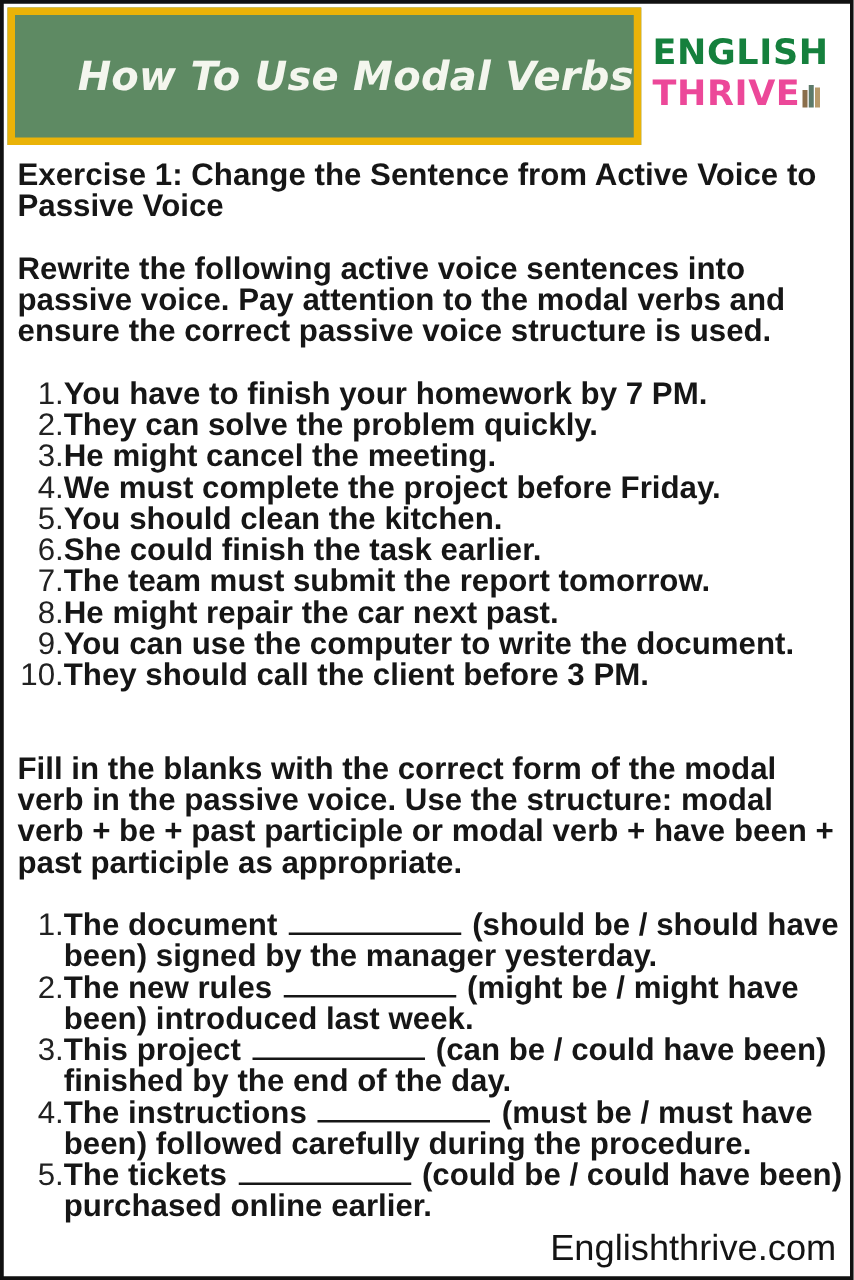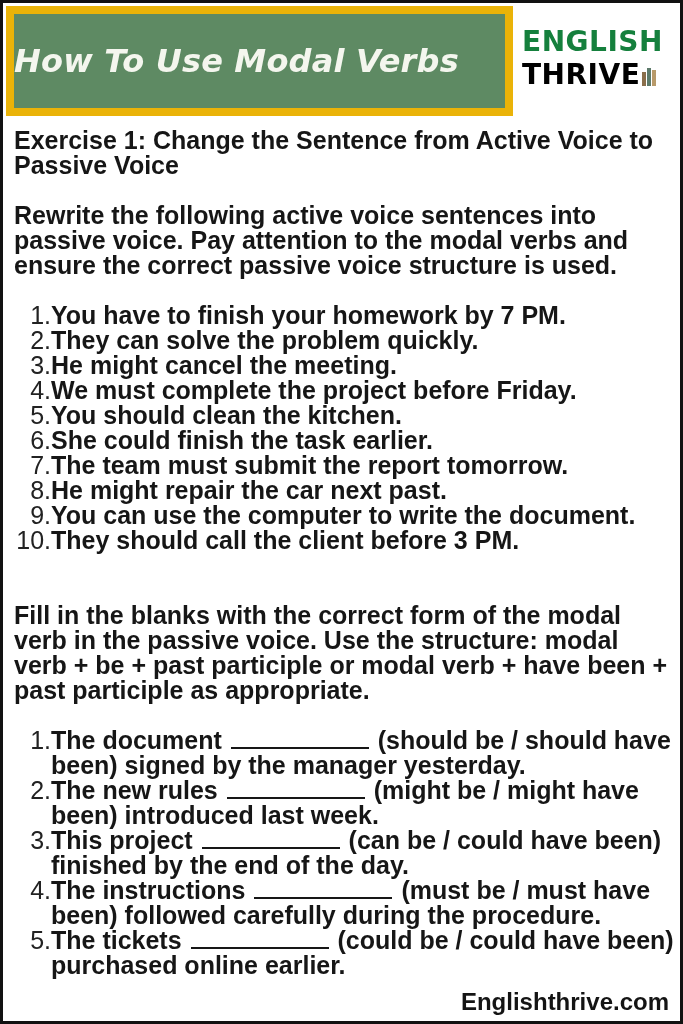--- a/index.html
+++ b/index.html
@@ -14,58 +14,58 @@
       position: absolute; left: 0; top: 0;
       width: 683px; height: 1024px;
       box-sizing: border-box;
       border: 3px solid #111111;
     }
     .title-box {
       position: absolute; left: 6px; top: 6px;
       width: 507px; height: 110px;
       box-sizing: border-box;
       background: #5e8a63;
-      border: 8px solid #eab308;
-      display: flex; flex-direction: column; align-items: flex-start; justify-content: center;
+      border: 6px solid #eab308;
+      display: flex; flex-direction: column; align-items: flex-end; justify-content: center;
     }
     .title-line {
       font-family: "DejaVu Sans", sans-serif;
       font-style: italic; font-weight: bold;
       color: #f4f6ee;
       font-size: 32px; line-height: 42px;
       letter-spacing: 0.2px;
       white-space: nowrap;
     }
     .brand {
       position: absolute; left: 522px; top: 26px; width: 150px;
       font-family: "DejaVu Sans", sans-serif; font-weight: bold;
     }
     .brand-top { color: #15803d; font-size: 28px; line-height: 32px; letter-spacing: 0.5px; }
-    .brand-bottom { color: #000000; font-size: 28px; line-height: 34px; display: flex; align-items: center; letter-spacing: 0.5px; }
+    .brand-bottom { color: #ec4899; font-size: 28px; line-height: 34px; display: flex; align-items: center; letter-spacing: 0.5px; }
     .books-icon { display: inline-flex; align-items: flex-end; margin-left: 2px; height: 22px; }
     .books-icon span { display: inline-block; width: 4px; margin-right: 1px; }
     .content {
       position: absolute; left: 14px; top: 128px; width: 660px;
       font-size: 25px; line-height: 25px; font-weight: bold;
       color: #161616;
     }
     .heading { font-weight: bold; margin: 0; }
     .para { margin: 0; }
     .gap { height: 25px; }
     ol.exercise-list { list-style: none; margin: 0; padding: 0; }
     ol.exercise-list li { display: flex; }
     .num {
       width: 37px; flex: 0 0 37px; text-align: right; padding-right: 0;
       font-weight: normal; color: #222;
     }
     .item-text { flex: 1; }
     .blank { display: inline-block; width: 138px; border-bottom: 2px solid #161616; height: 18px; vertical-align: baseline; margin: 0 2px; }
     .footer-url {
       position: absolute; right: 14px; bottom: 8px;
-      font-size: 24px; font-weight: bold; color: #141414; text-align: right;
+      font-size: 29px; font-weight: normal; color: #141414; text-align: right;
     }
   </style>
 </head>
 <body>
 
 <div class="page-frame"></div>
 
 <div class="title-box">
   <div class="title-line">How To Use Modal Verbs</div>
 </div>

